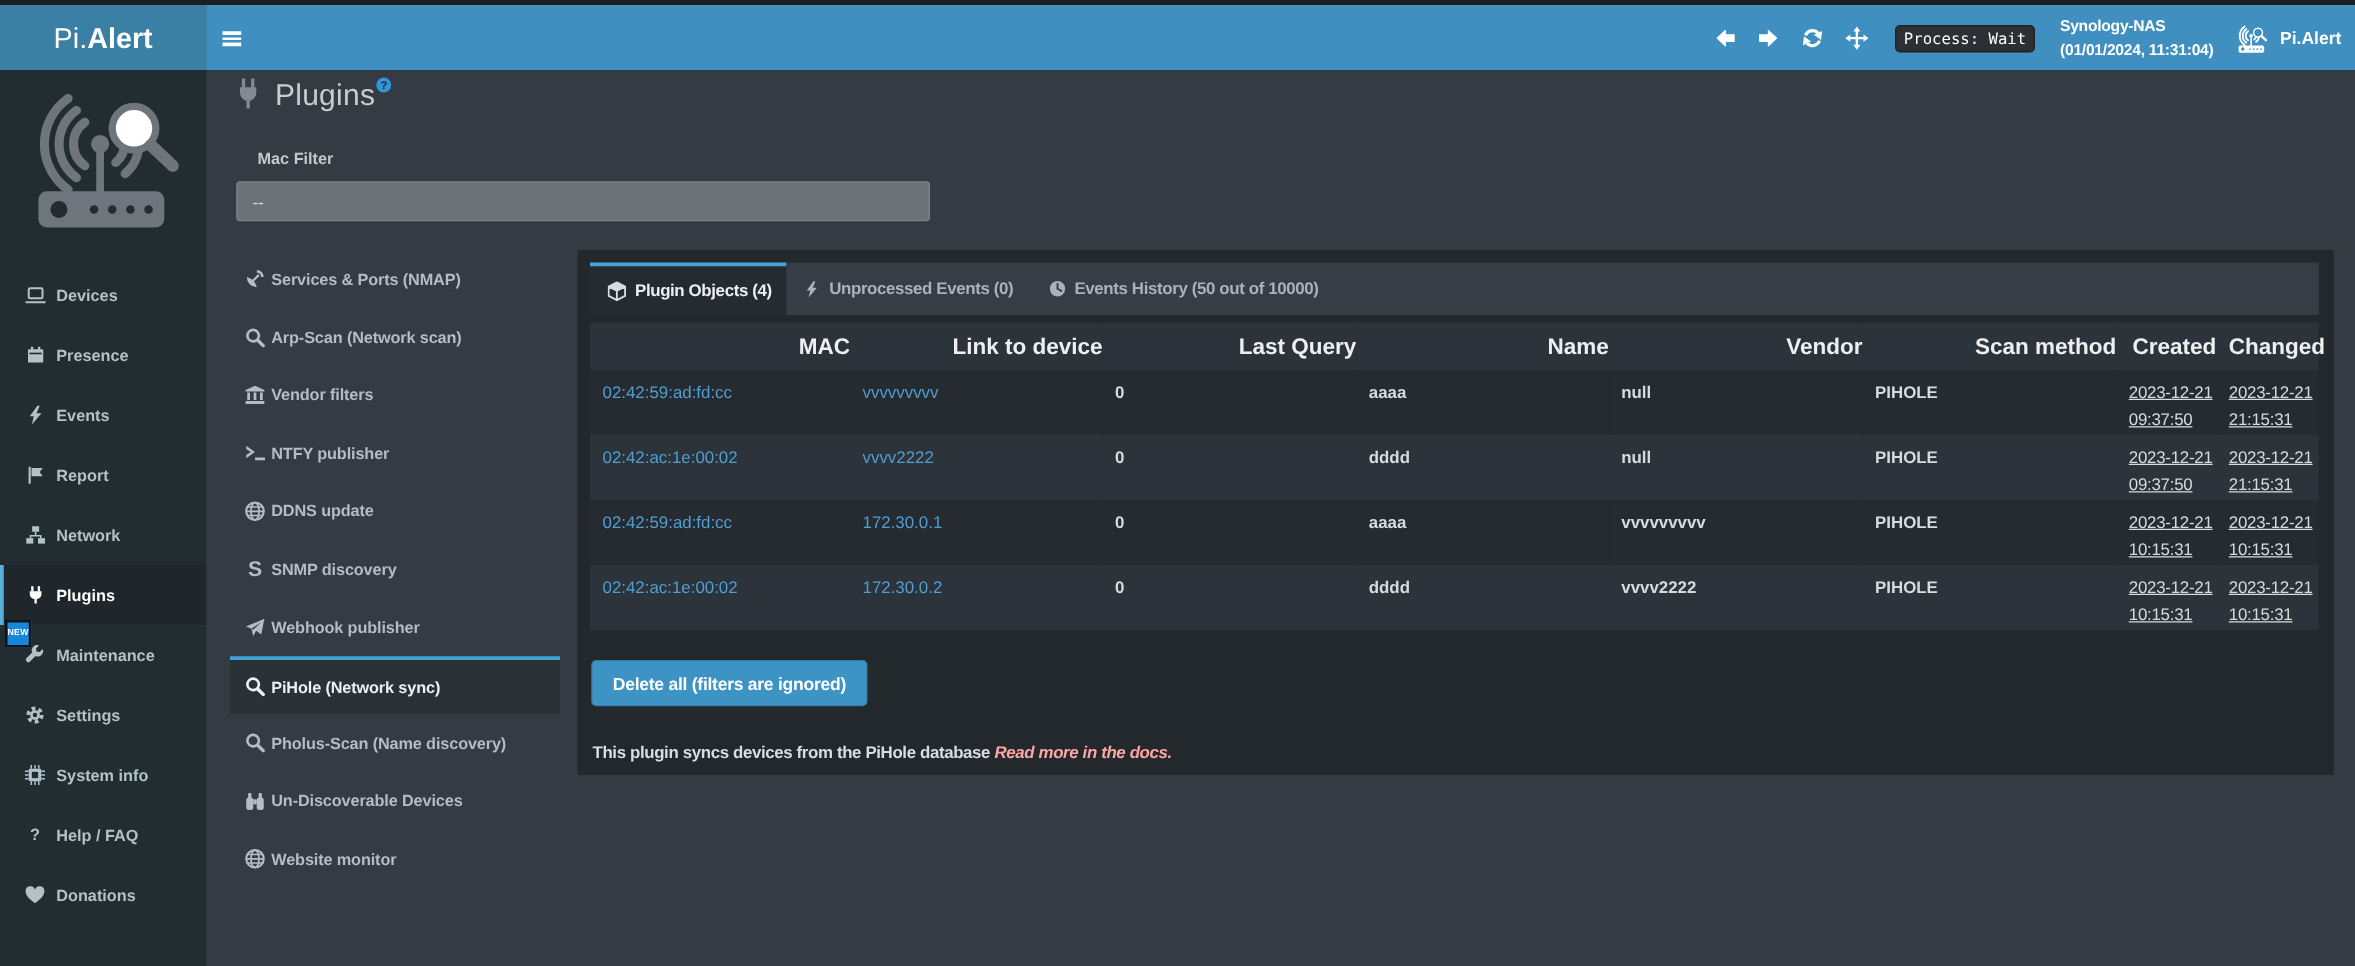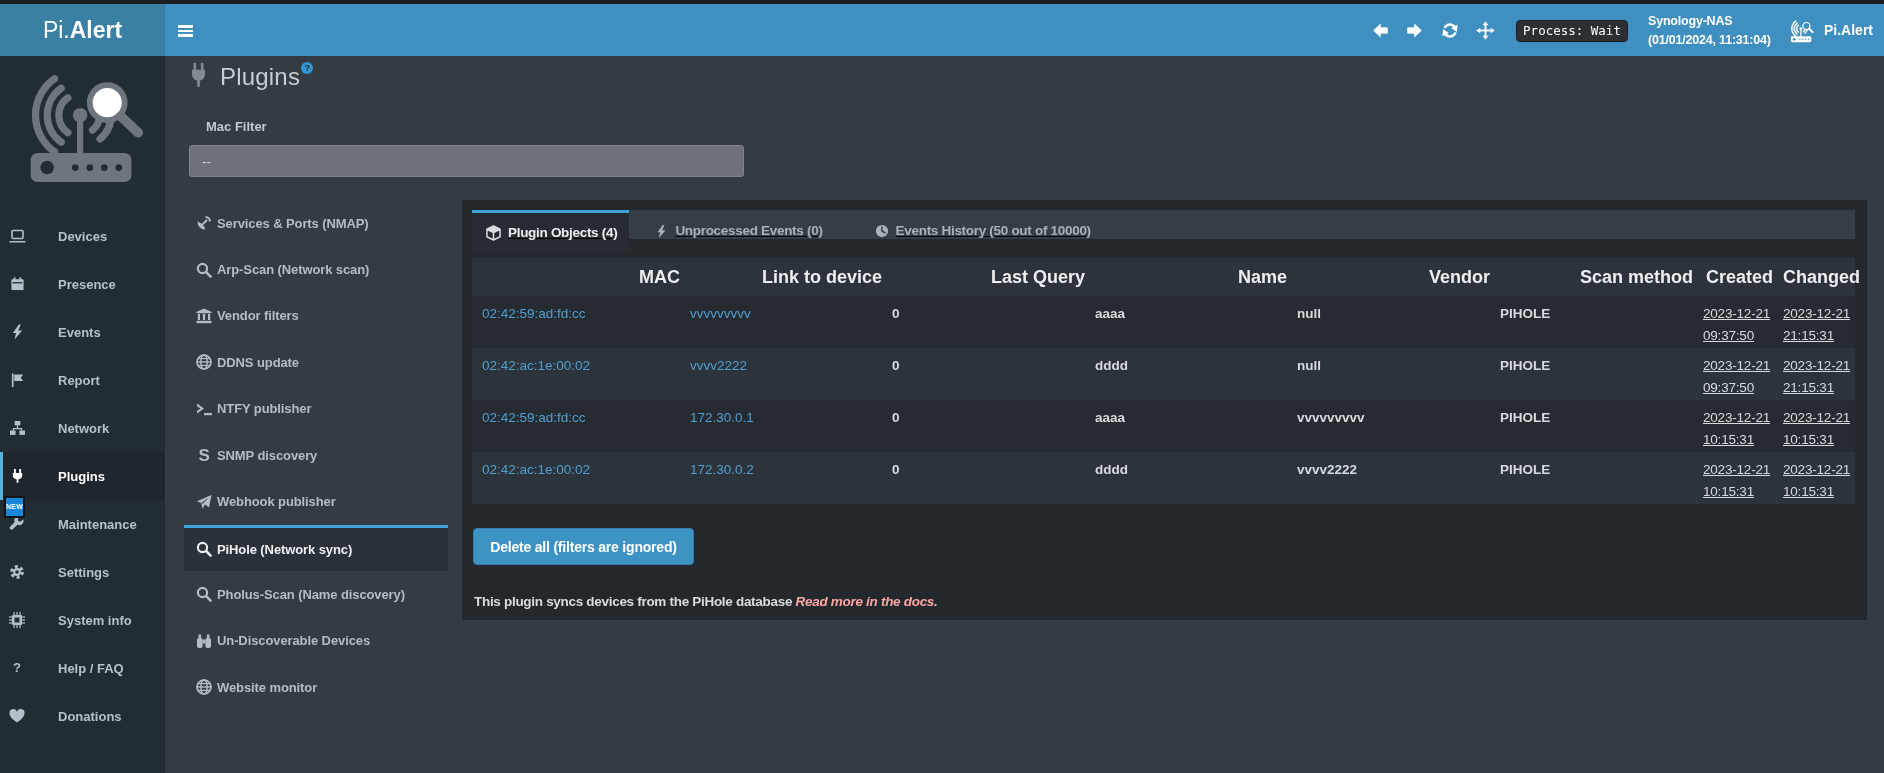--- a/index.html
+++ b/index.html
@@ -38,22 +38,22 @@
   .user-block { position:absolute; left:1623px; top:0; white-space:nowrap; height:52px; display:flex; align-items:center; cursor:pointer; }
   .user-block svg { display:block; margin-right:9px; }
   .user-label { color:#fff; font-size:14px; font-weight:700; }
 
   
   .sidebar { position:absolute; left:0; top:56px; width:165px; bottom:0; background:#222d32; z-index:20; }
   .side-logo { position:absolute; left:21px; top:1px; }
   .menu { position:absolute; left:0; top:156px; width:165px; list-style:none; }
   .menu li {
     height:48px; display:flex; align-items:center;
-    padding-left:4px; color:#b3c1c9; font-size:13px; font-weight:700;
-    cursor:pointer; border-left:3px solid transparent;gap:24px;
+    padding-left:15px; color:#b3c1c9; font-size:13px; font-weight:700;
+    cursor:pointer; border-left:3px solid transparent;
   }
   .menu li .mi { width:20px; margin-right:7px; display:flex; justify-content:center; align-items:center; color:#b3c1c9; }
   .menu li.active { background:#1f272c; color:#fff; border-left-color:#58b1dd; }
   .menu li.active .mi { color:#fff; }
   .mi svg { display:block; }
   .new-badge {
     position:absolute; left:4px; top:440px; width:21px; height:22px;
     background:#1787d9; border:2px solid #101418; color:#fff;
     font-size:7px; font-weight:700; text-align:center; line-height:18px; letter-spacing:0.2px;
     z-index:5;
@@ -84,23 +84,23 @@
     color:#b4bdc5; font-size:13px; font-weight:700; letter-spacing:-0.1px; cursor:pointer;
   }
   .subnav li .si { width:17px; margin-right:5px; display:flex; justify-content:center; align-items:center; color:#b4bdc5; }
   .subnav li.active {
     background:#2a3137; border-top:3px solid #42a3d8; height:46.4px; color:#eef1f4;
   }
   .subnav li.active .si { color:#eef1f4; }
 
   
   .card { position:absolute; left:297px; top:144px; width:1405px; height:420px; background:#23282d; }
-  .tabs { position:absolute; left:10px; top:10px; width:1383px; height:29px; background:#363d44; display:flex;text-decoration:underline; }
+  .tabs { position:absolute; left:10px; top:10px; width:1383px; height:42px; background:#363d44; display:flex; }
   .tab {
-    height:42px; line-height:42px; padding:0 26px; color:#a9b2ba; font-size:13.5px; font-weight:700;
+    height:42px; line-height:42px; padding:0 14px; color:#a9b2ba; font-size:13.5px; font-weight:700;
     letter-spacing:-0.3px; display:flex; align-items:center; cursor:pointer; white-space:nowrap;
   }
   .tab .ti { margin-right:7px; display:flex; align-items:center; color:#a9b2ba; }
   .tab.active {
     background:#262b31; border-top:3px solid #42a3d8; color:#edf0f2;
     padding:0 12px 0 14px; line-height:39px;
   }
   .tab.active .ti { color:#d8dcdf; }
 
   table.objects { position:absolute; left:10px; top:58px; width:1383px; border-collapse:collapse; table-layout:fixed; }
@@ -468,32 +468,32 @@
         <span class="si">
           <svg width="16" height="16" viewBox="0 0 16 16">
             <use href="#i-university"></use>
           </svg>
         </span>
         <span>Vendor filters</span>
       </li>
     <li>
         <span class="si">
           <svg width="16" height="16" viewBox="0 0 16 16">
+            <use href="#i-terminal"></use>
+          </svg>
+        </span>
+        <span>NTFY publisher</span>
+      </li>
+    <li>
+        <span class="si">
+          <svg width="16" height="16" viewBox="0 0 16 16">
             <use href="#i-globe"></use>
           </svg>
         </span>
         <span>DDNS update</span>
-      </li>
-    <li>
-        <span class="si">
-          <svg width="16" height="16" viewBox="0 0 16 16">
-            <use href="#i-terminal"></use>
-          </svg>
-        </span>
-        <span>NTFY publisher</span>
       </li>
     <li>
         <span class="si">
           <svg width="16" height="16" viewBox="0 0 16 16">
             <use href="#i-stripe-s"></use>
           </svg>
         </span>
         <span>SNMP discovery</span>
       </li>
     <li>

